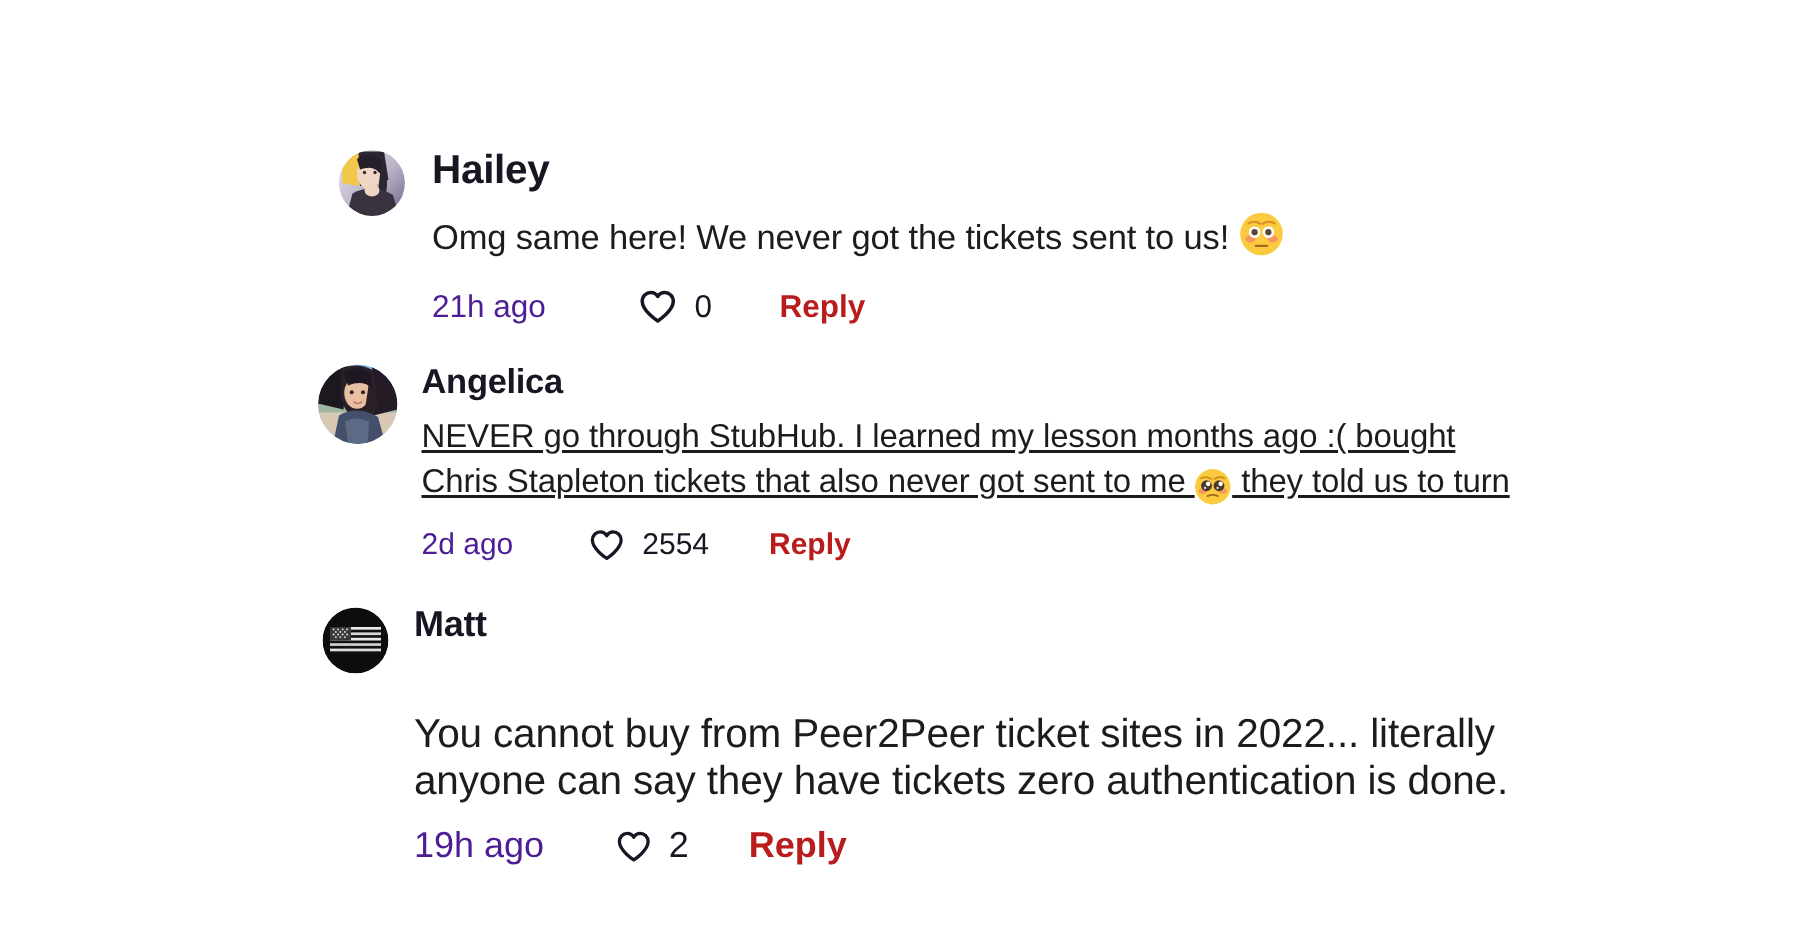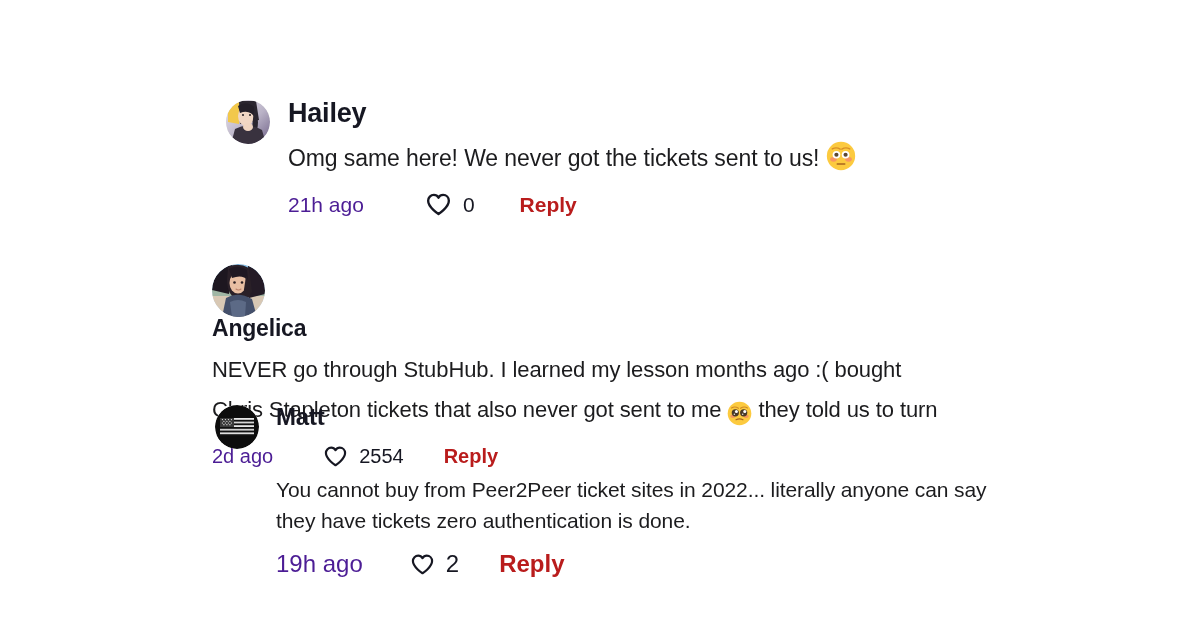--- a/index.html
+++ b/index.html
@@ -23,21 +23,21 @@
   }
 
   .comment {
     position: absolute;
     display: flex;
     align-items: flex-start;
   }
 
   
   .comment-hailey   { left: 226px; top: 100px; }
-  .comment-angelica { left: 212px; top: 264px; flex-direction: column; }
+  .comment-angelica { left: 212px; top: 243px; }
   .comment-matt     { left: 215px; top: 405px; }
 
   .avatar {
     flex: 0 0 auto;
     border-radius: 50%;
     overflow: hidden;
     position: relative;
     background: #dddddd;
   }
   .comment-hailey   .avatar { width: 44px; height: 44px; margin-right: 18px; }
@@ -60,22 +60,22 @@
   .comment-hailey   .author { font-size: 27px; margin-bottom: 14px; }
   .comment-angelica .author { font-size: 23px; margin-bottom: 10px; }
   .comment-matt     .author { font-size: 24px; margin-bottom: 10px; }
 
   .comment-text {
     color: #1c1c1e;
     font-weight: 400;
     letter-spacing: -0.1px;
   }
   .comment-hailey   .comment-text { font-size: 23px; line-height: 31px; width: 740px; }
-  .comment-angelica .comment-text { font-size: 22px; line-height: 40px; width: 730px; }
-  .comment-matt     .comment-text { font-size: 21px; line-height: 31px; width: 730px; margin-top: 45px; }
+  .comment-angelica .comment-text { font-size: 22px; line-height: 30px; width: 730px; text-decoration: underline; }
+  .comment-matt     .comment-text { font-size: 27px; line-height: 31px; width: 730px; margin-top: 45px; }
 
   .emoji {
     font-size: 0;
     display: inline-block;
     vertical-align: -5px;
     line-height: 0;
   }
   .emoji svg { display: inline-block; }
   .emoji-flushed svg { width: 30px; height: 30px; }
   .emoji-pleading svg { width: 25px; height: 25px; vertical-align: -4px; }

